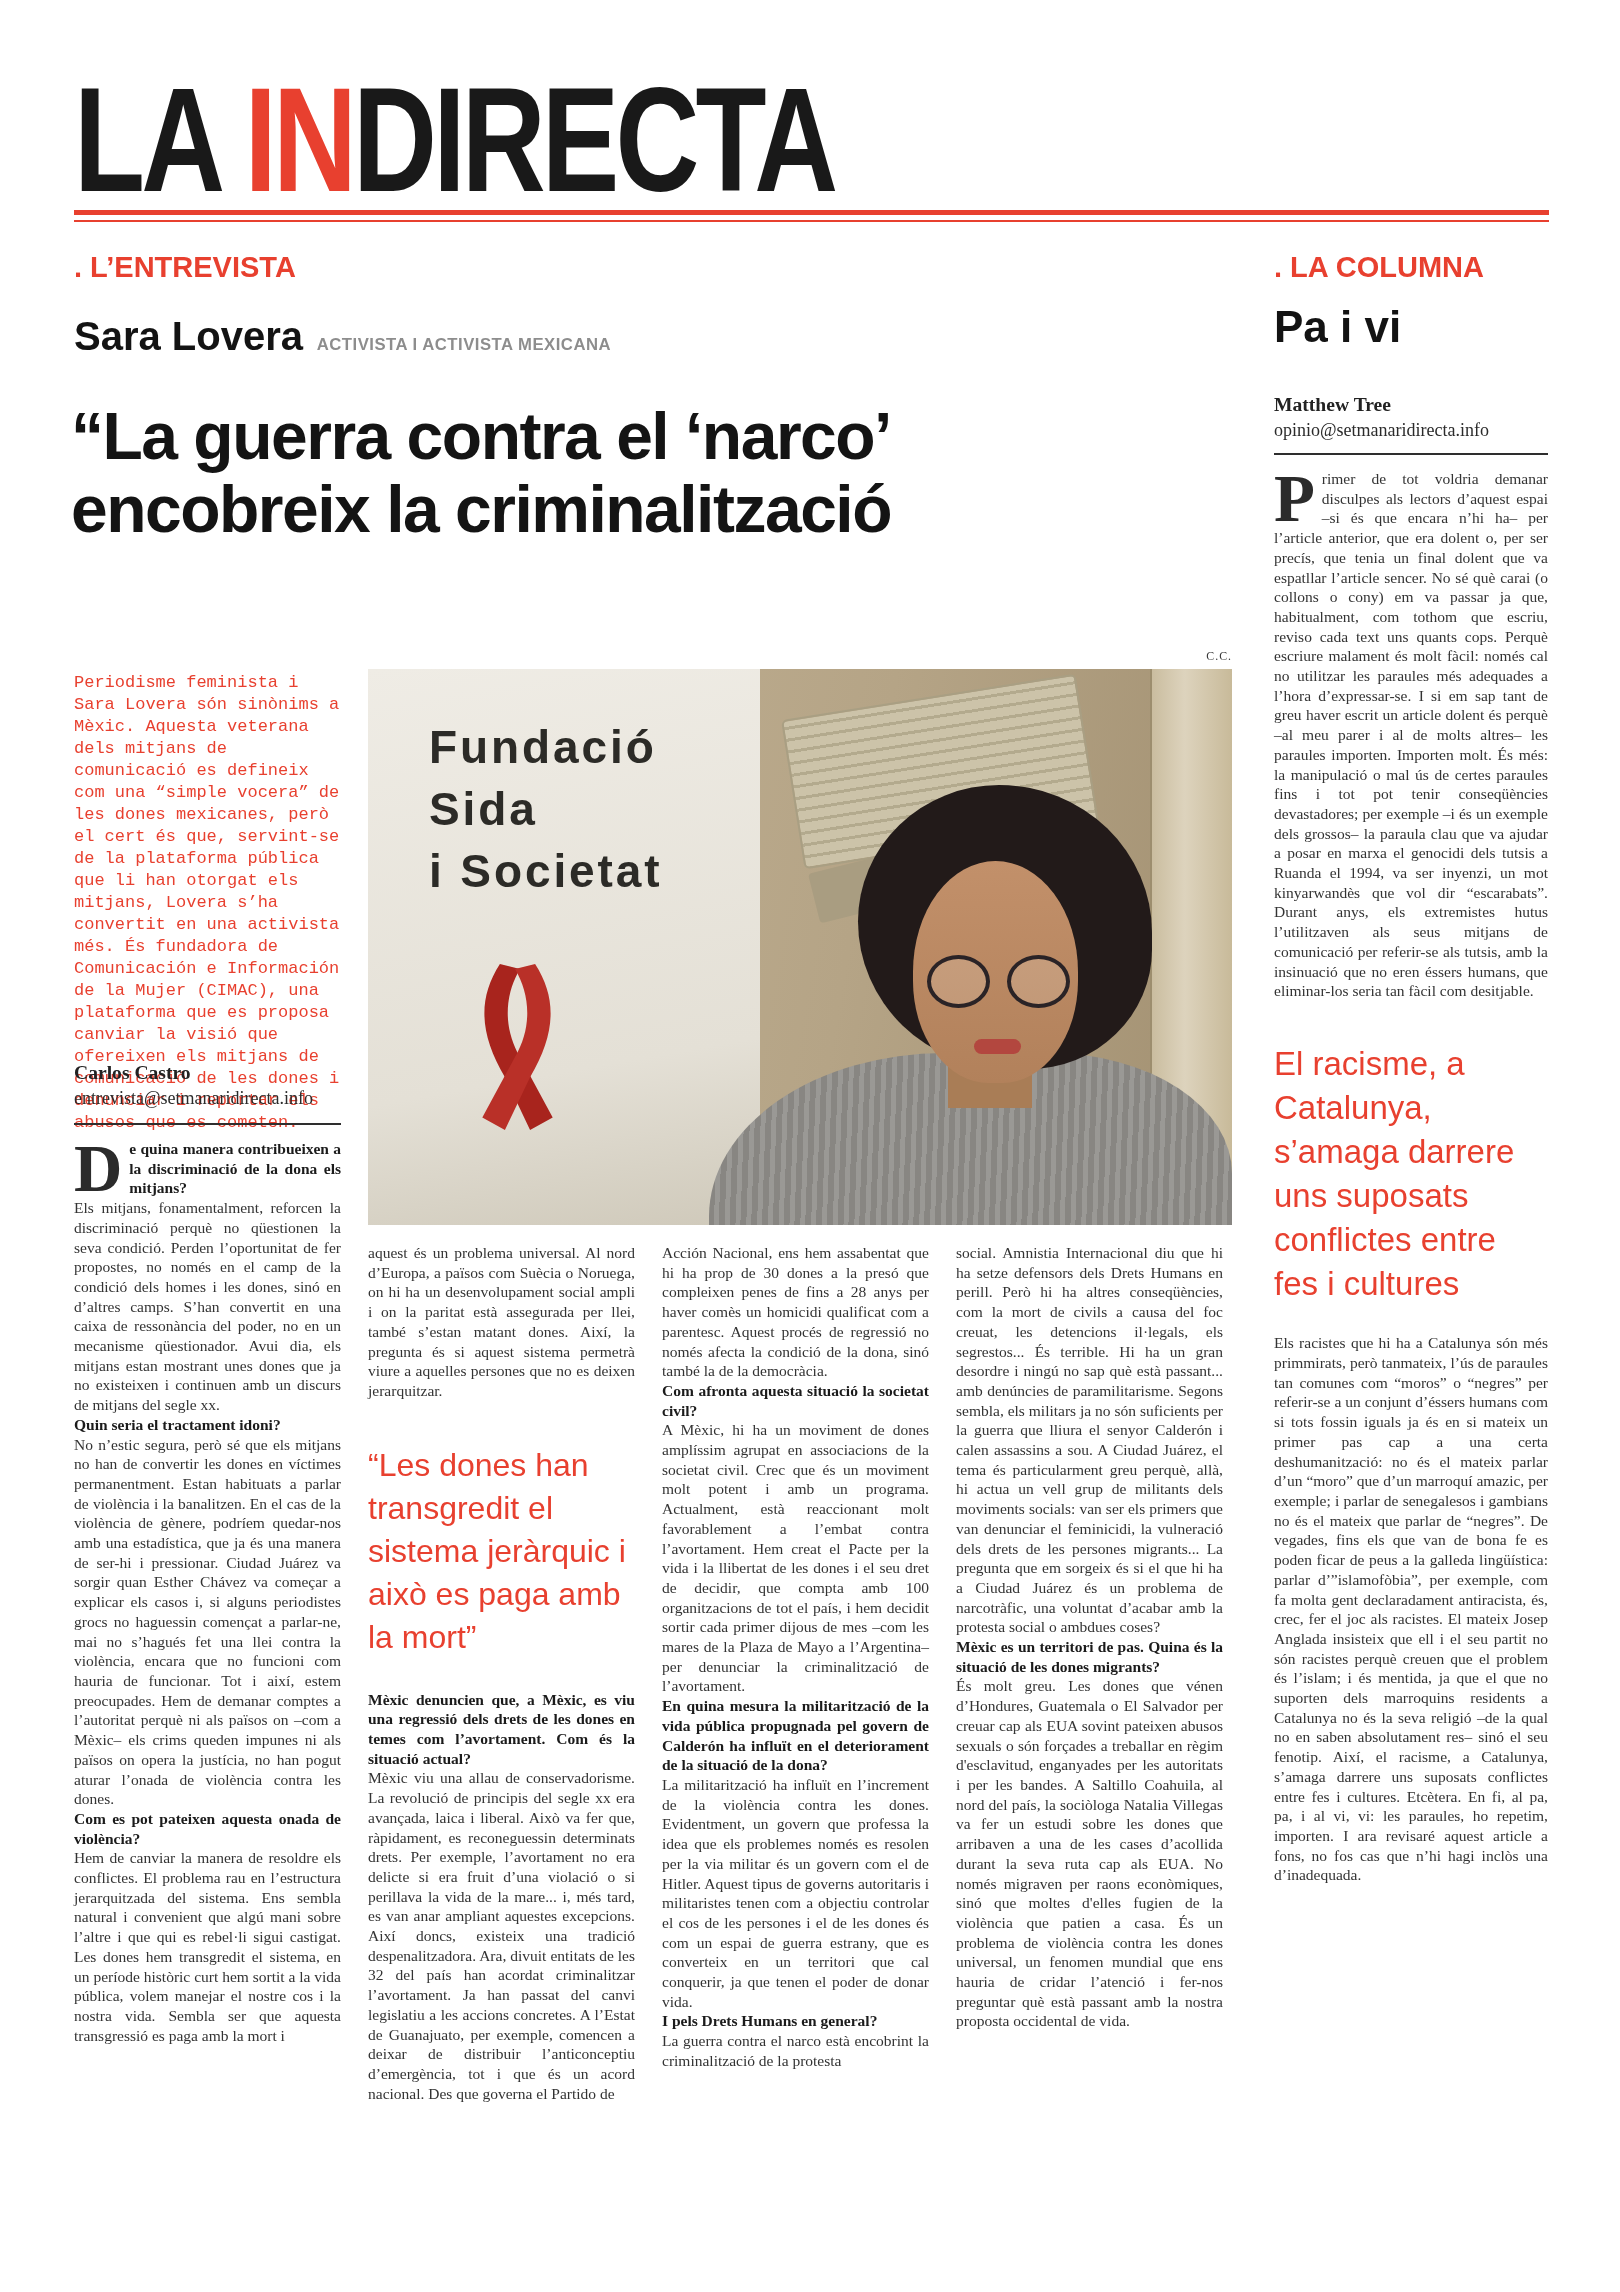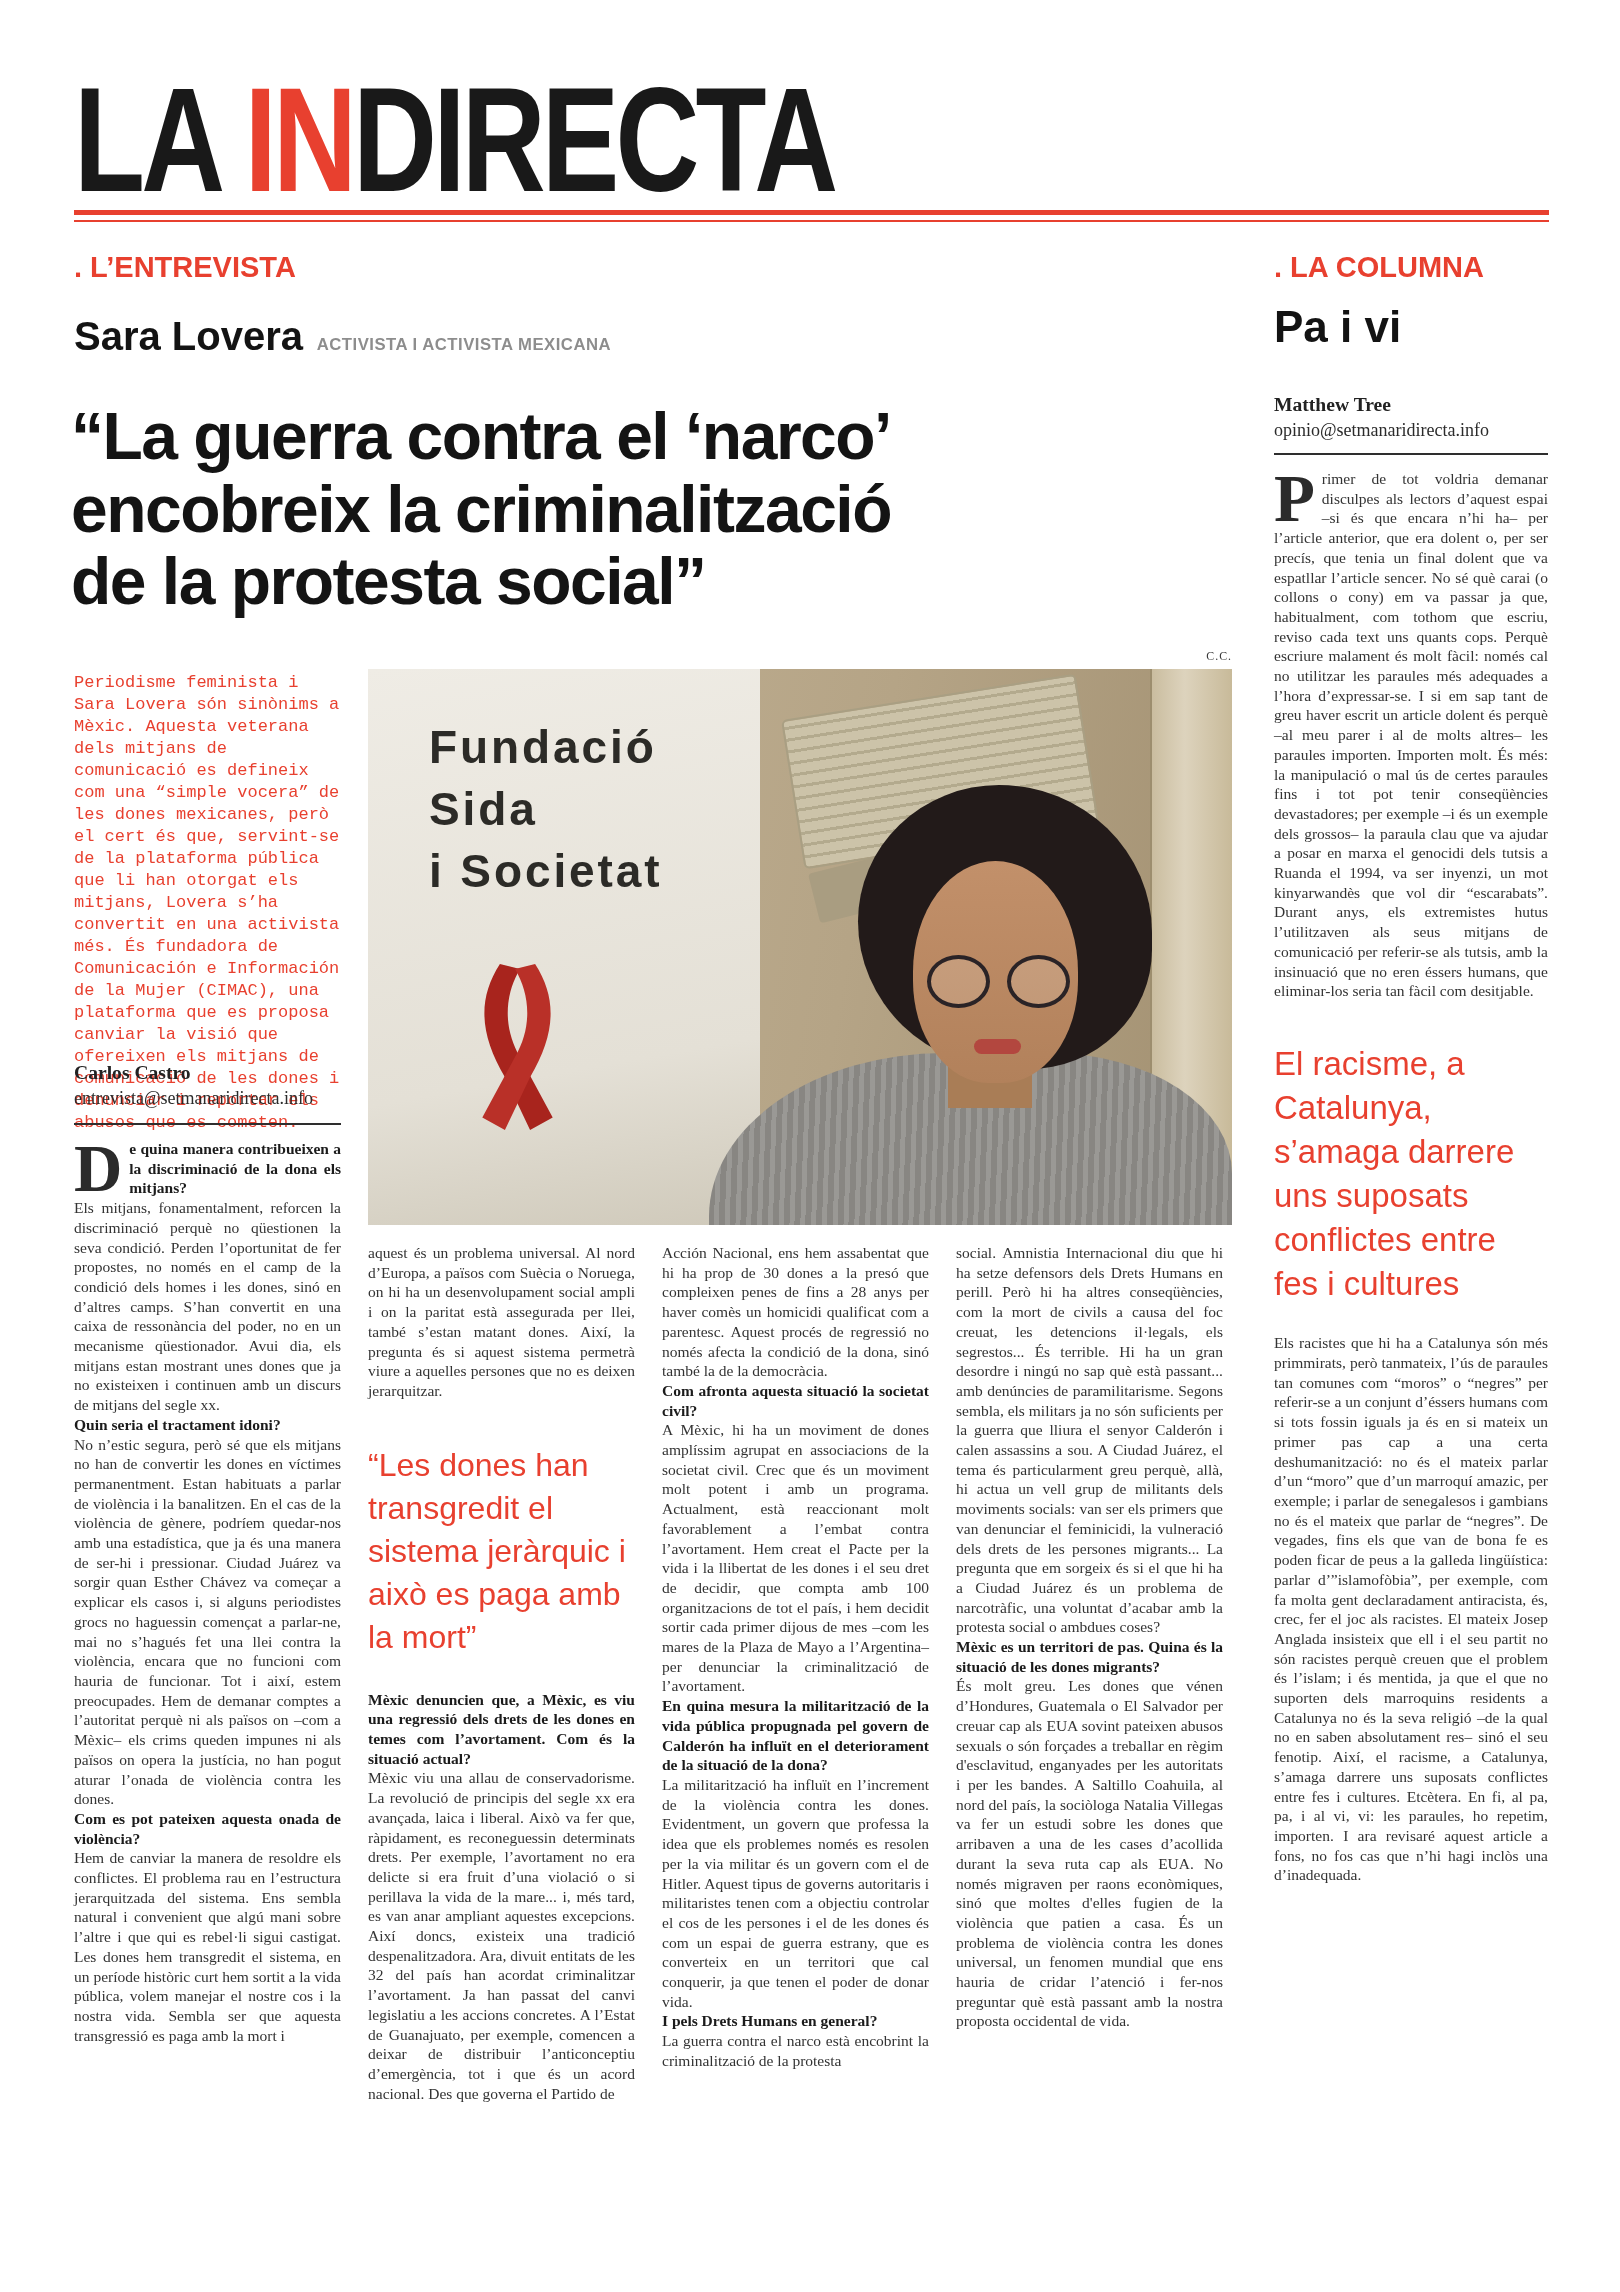--- a/index.html
+++ b/index.html
@@ -74,21 +74,20 @@
 
   <div class="abs section-label" style="left:74px;top:251px;">. L’ENTREVISTA</div>
   <div class="abs section-label" style="left:1274px;top:251px;">. LA COLUMNA</div>
 
   <div class="abs" style="left:74px;top:314px;"><span class="person">Sara Lovera</span><span class="person-role">ACTIVISTA I ACTIVISTA MEXICANA</span></div>
   <div class="abs col-title" style="left:1274px;top:302px;">Pa i vi</div>
 
   <div class="abs headline" style="left:71px;top:400px;">
     <div>“La guerra contra el ‘narco’</div>
     <div>encobreix la criminalització</div>
-    <div>de la protesta social”</div>
   </div>
 
   <div class="abs credit" style="left:1039px;top:649px;width:193px;">C.C.</div>
   <div class="abs photo" style="left:368px;top:669px;">
     <div class="ph-sign"></div>
     <div class="ph-sign-text">Fundació
 Sida
 i Societat</div>
     <svg class="ph-ribbon" width="127" height="176" viewBox="0 0 100 140">
       <path d="M36,4 C18,32 20,60 40,94 L60,136 L78,126 L52,78 C38,54 40,28 52,8 Z" fill="#a8241d"></path>

